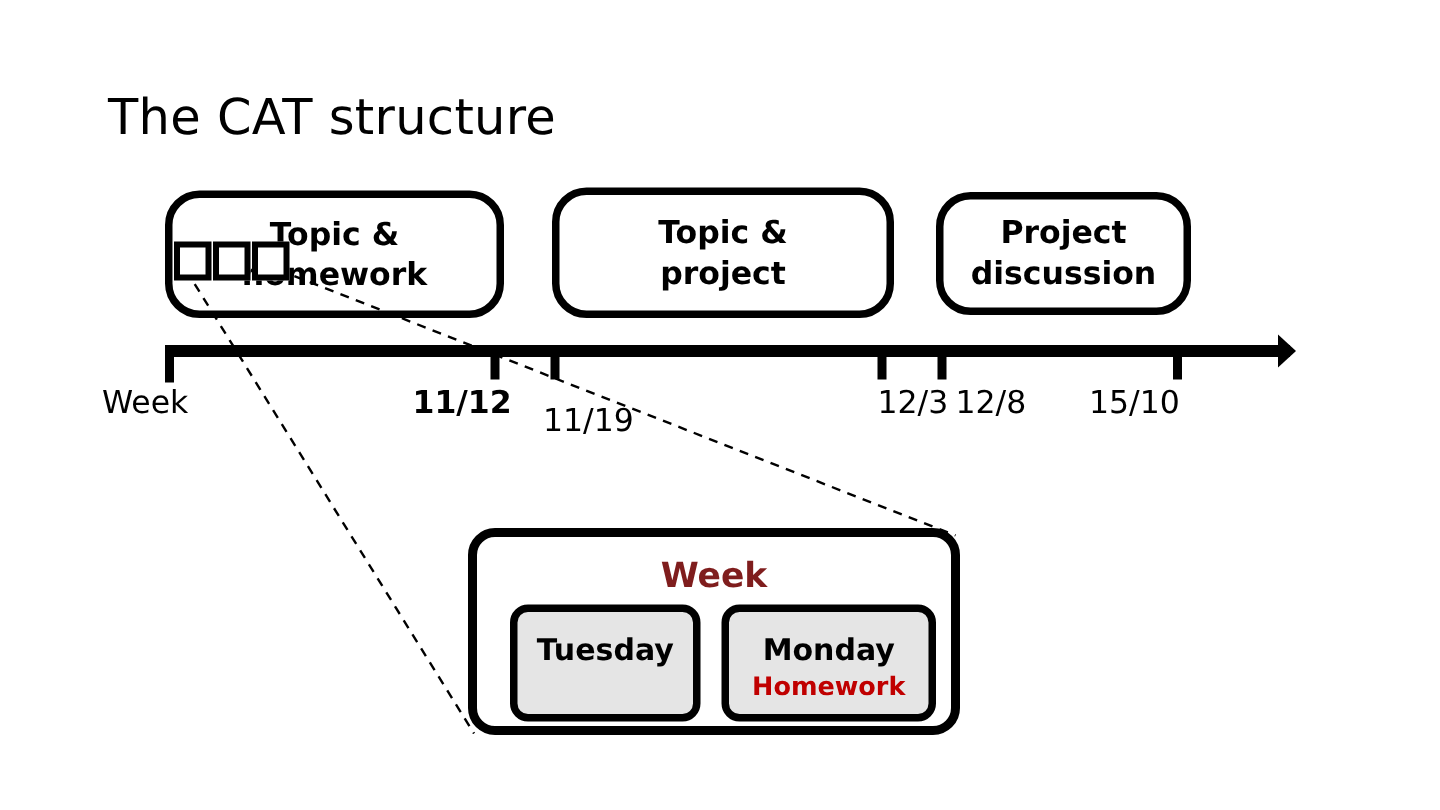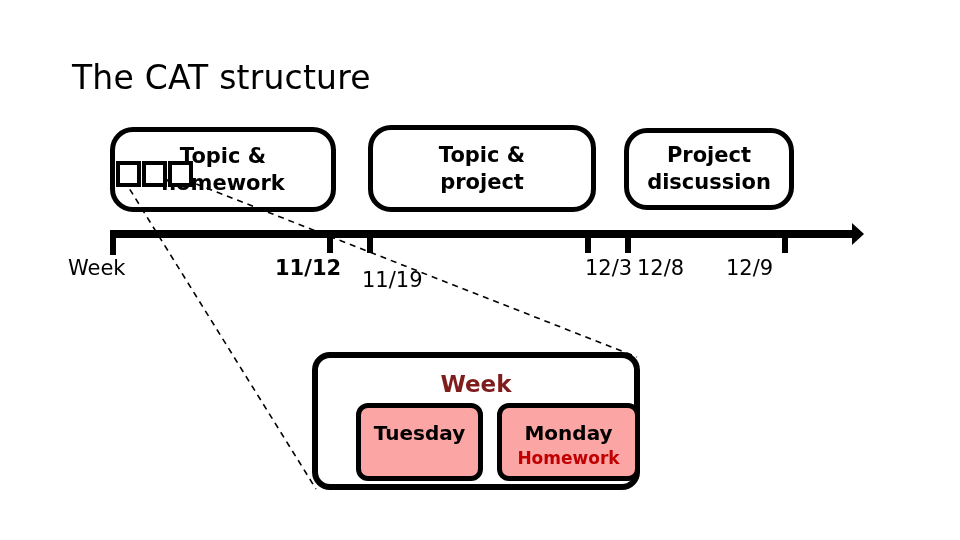--- a/index.html
+++ b/index.html
@@ -138,25 +138,24 @@
     font-weight: bold;
     font-size: 23px;
     line-height: 28px;
     color: #7f1d1d;
   }
   .day-box {
     position: absolute;
     box-sizing: border-box;
     border: 5px solid #000000;
     border-radius: 12px;
-    background: #fca5a5;
+    background: #e5e5e5;
     top: 45px;
     height: 78px;
     text-align: center;
-    margin-left: 16px;
   }
   #day-box-tuesday { left: 22px; width: 127px; }
   #day-box-thursday { left: 163px; width: 143px; }
   .day-name {
     display: block;
     margin-top: 12px;
     font-weight: bold;
     font-size: 20px;
     line-height: 26px;
     color: #000000;
@@ -220,21 +219,21 @@
     <rect x="485" y="22" width="6" height="16" fill="#000000"></rect>
     <rect x="525" y="22" width="6" height="16" fill="#000000"></rect>
     <rect x="682" y="22" width="6" height="16" fill="#000000"></rect>
   </svg>
 
   <div class="tick-label" id="tick-label-today">Week</div>
   <div class="tick-label" id="tick-label-1112">11/12</div>
   <div class="tick-label" id="tick-label-1119">11/19</div>
   <div class="tick-label" id="tick-label-123">12/3</div>
   <div class="tick-label" id="tick-label-128">12/8</div>
-  <div class="tick-label" id="tick-label-1210">12/9</div>
+  <div class="tick-label" id="tick-label-1210">15/10</div>
 
   <div id="week-group">
     <div id="week-title">Week</div>
 
     <div class="day-box" id="day-box-tuesday">
       <span class="day-name">Tuesday</span>
       <span class="day-note" style="color: rgb(192, 0, 0);"></span>
     </div>
 
     <div class="day-box" id="day-box-thursday">

